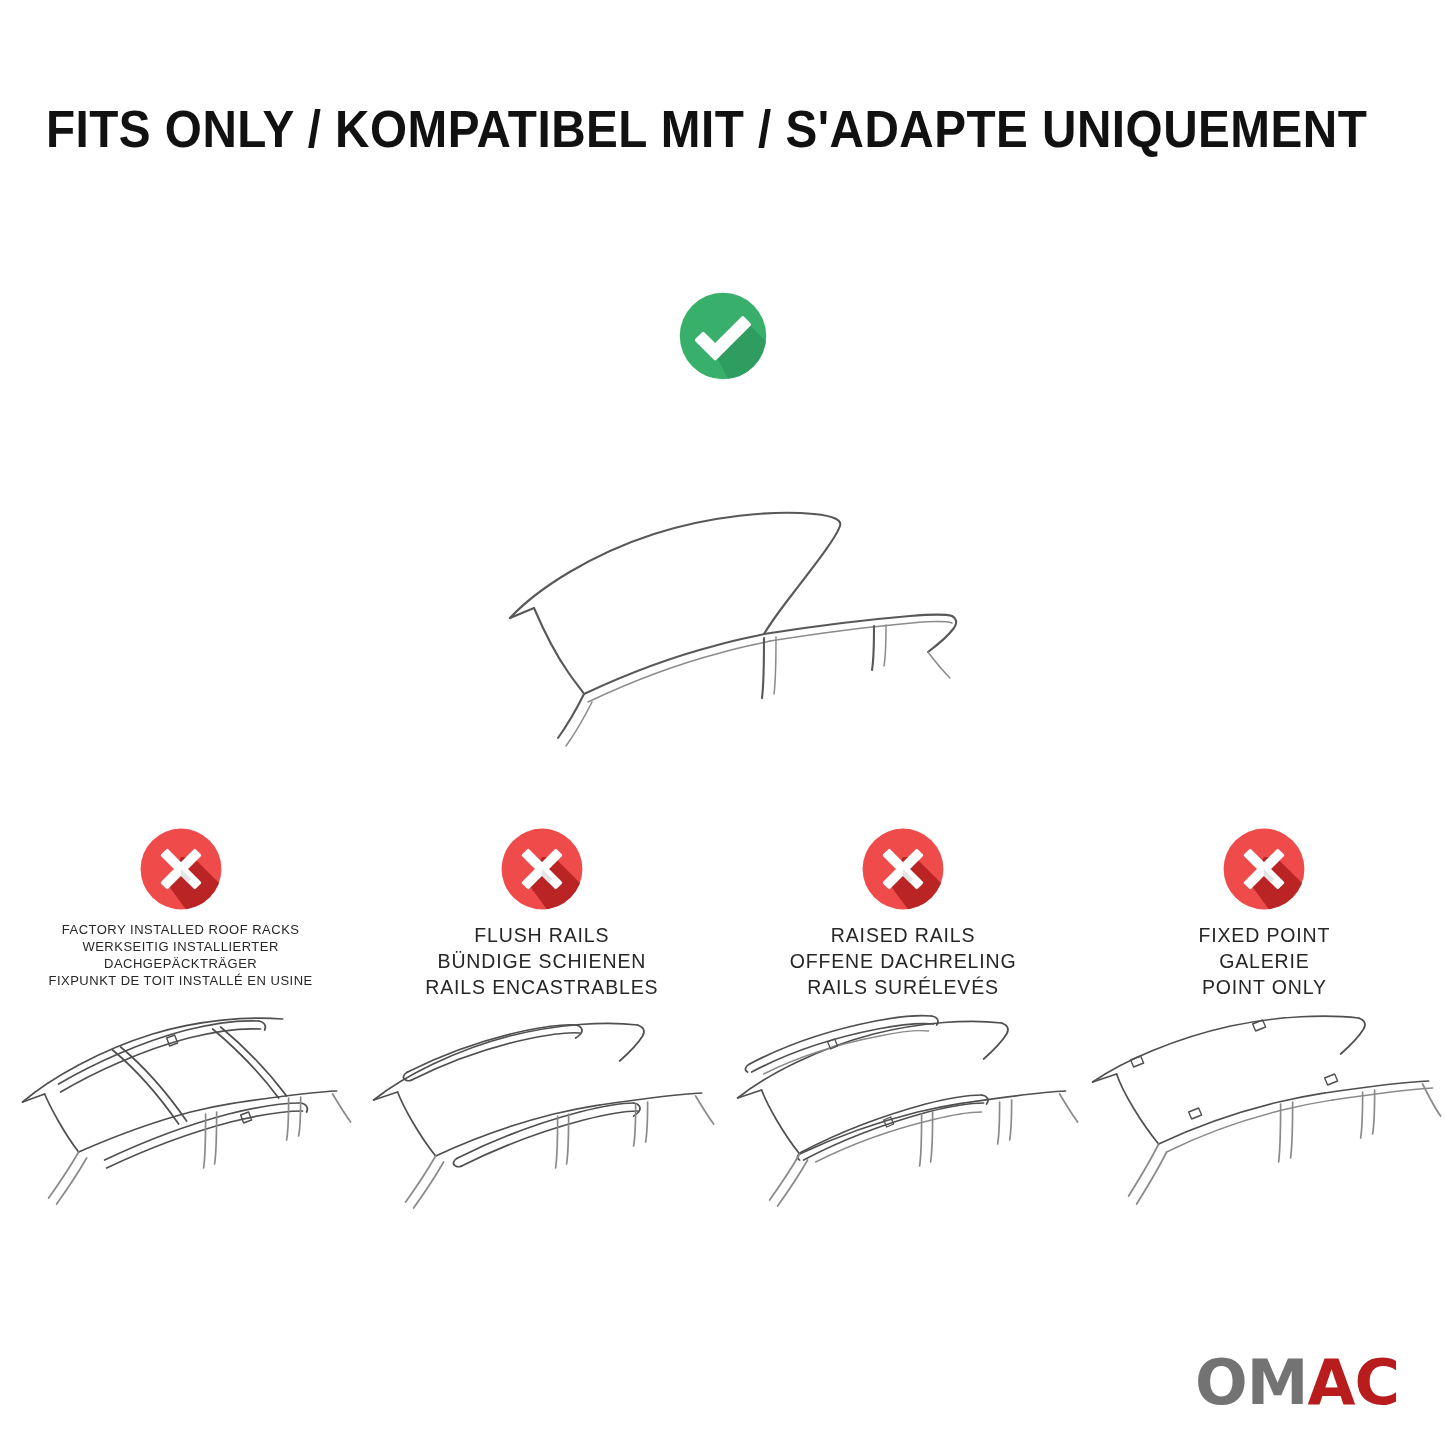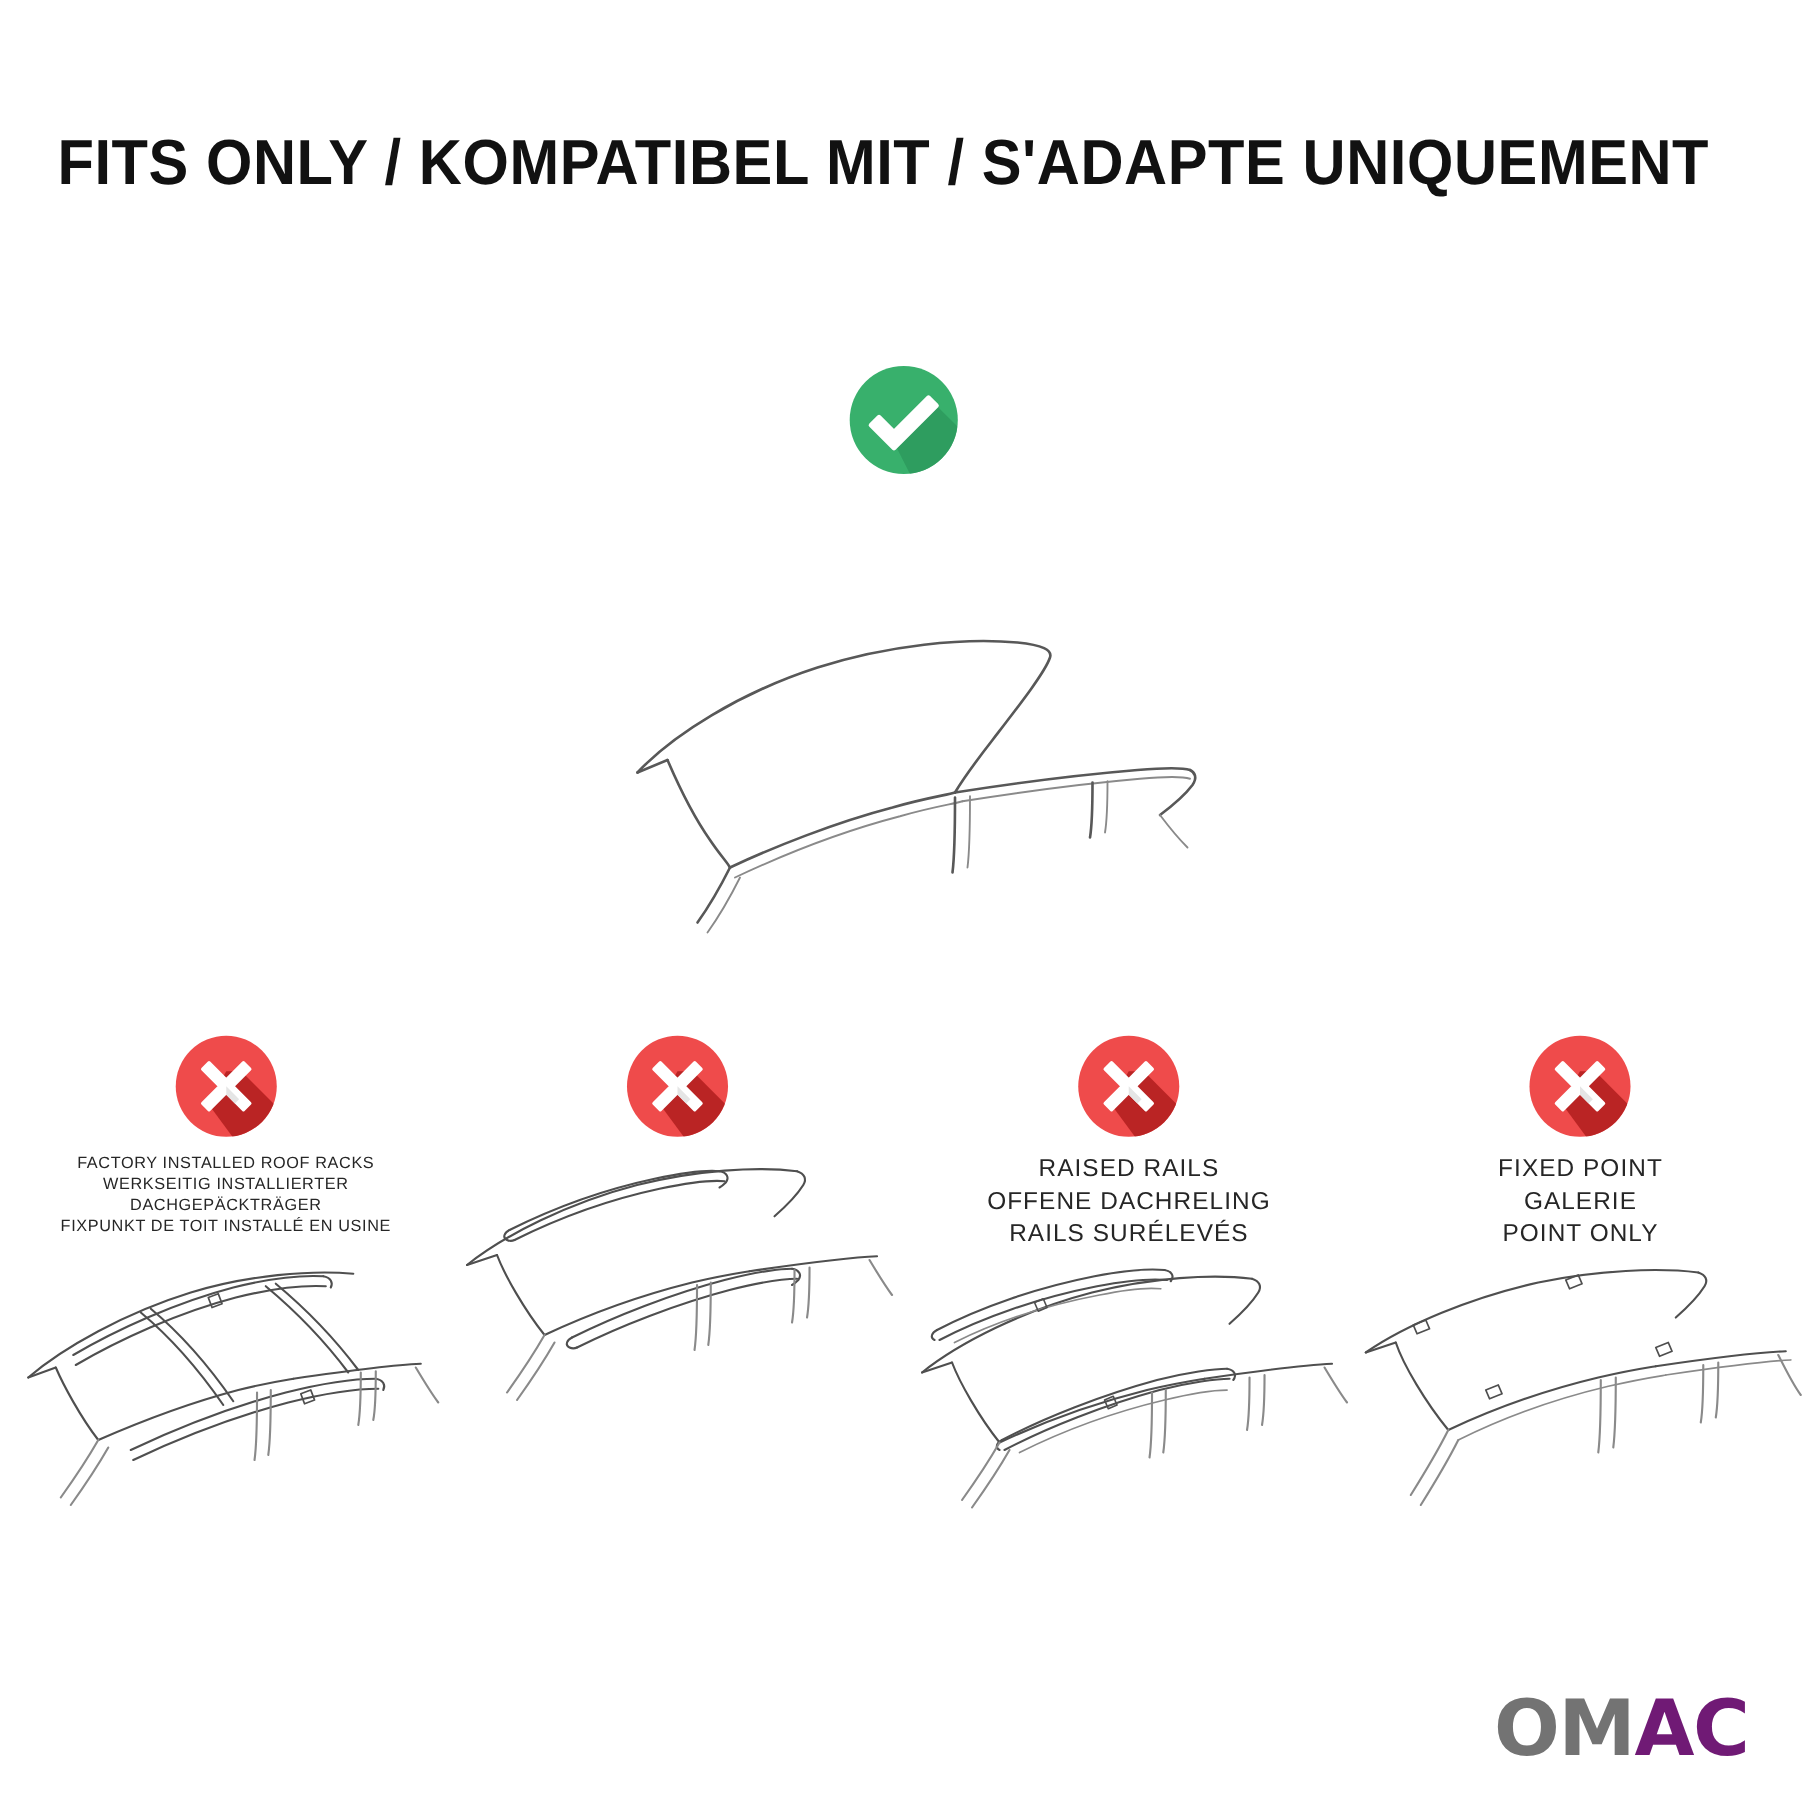--- a/index.html
+++ b/index.html
@@ -126,21 +126,21 @@
     align-items: center;
   }
   .logo-text {
     font-family: "DejaVu Sans", sans-serif;
     font-weight: 700;
     font-size: 62px;
     letter-spacing: -1px;
     line-height: 1;
   }
   .logo-om { color: #737373; }
-  .logo-ac { color: #701a75; }
+  .logo-ac { color: #b91c1c; }
 </style>
 </head>
 <body>
 
 <div class="title-bar">
   <span class="title-text">FITS ONLY / KOMPATIBEL MIT / S'ADAPTE UNIQUEMENT</span>
 </div>
 
 <div class="ok-block">
   <div class="ok-icon-wrap">
@@ -263,20 +263,25 @@
             </clipPath>
           </defs>
         <circle cx="50" cy="50" r="47" fill="#ef4b4b"></circle>
         <g clip-path="url(#xClip2)">
           <path d="M50 36 L64 36 L100 72 L100 100 L58 100 L33 66 Z" fill="#b31f1f" opacity="0.88"></path>
         </g>
         <path d="M34 28 L50 44 L66 28 L72 34 L56 50 L72 66 L66 72 L50 56 L34 72 L28 66 L44 50 L28 34 Z" fill="#ffffff" stroke="#ffffff" stroke-width="3" stroke-linejoin="round"></path>
         <path d="M50 50 L62 62 L58 66 L50 58 Z" fill="#dcdcdc" opacity="0.75"></path>
       </svg>
     </div>
+    <div class="no-label">
+      <div>FLUSH RAILS</div>
+      <div>BÜNDIGE SCHIENEN</div>
+      <div>RAILS ENCASTRABLES</div>
+    </div>
     <div class="no-illustration">
       <svg viewBox="0 0 360 230" aria-hidden="true">
         <g fill="none" stroke="#4f4f4f" stroke-width="1.7" stroke-linecap="round" stroke-linejoin="round">
           <path d="M12 88 C42 64 94 38 148 24 C196 12 244 9 276 13"></path>
           <path d="M12 88 L36 80"></path>
           <path d="M36 80 C42 96 58 124 74 144"></path>
           <path d="M74 144 C108 128 152 112 192 102 C218 96 232 94 238 93"></path>
           <path d="M238 93 C272 88 314 82 340 81"></path>
           <path d="M276 13 C282 15 284 19 281 24 C276 32 266 42 258 49"></path>
 

